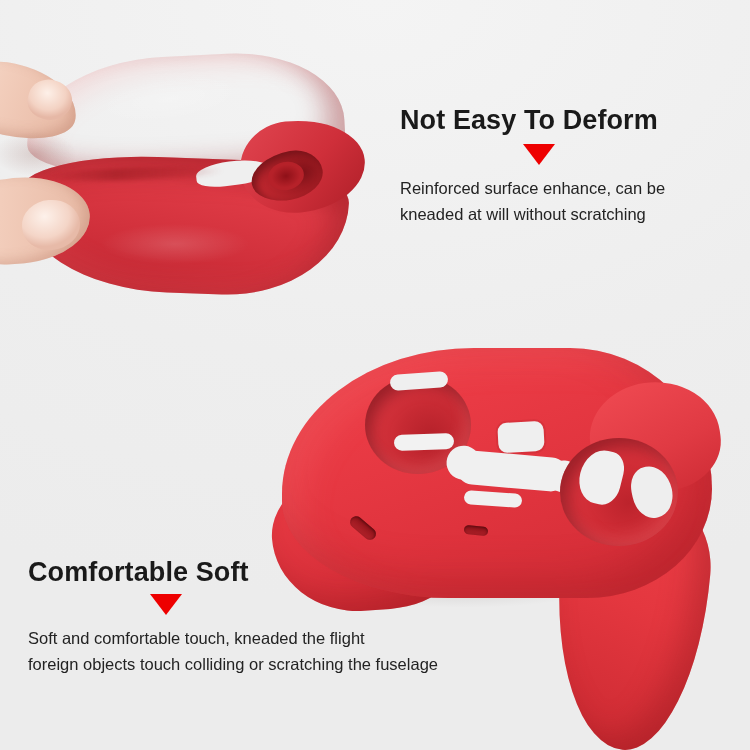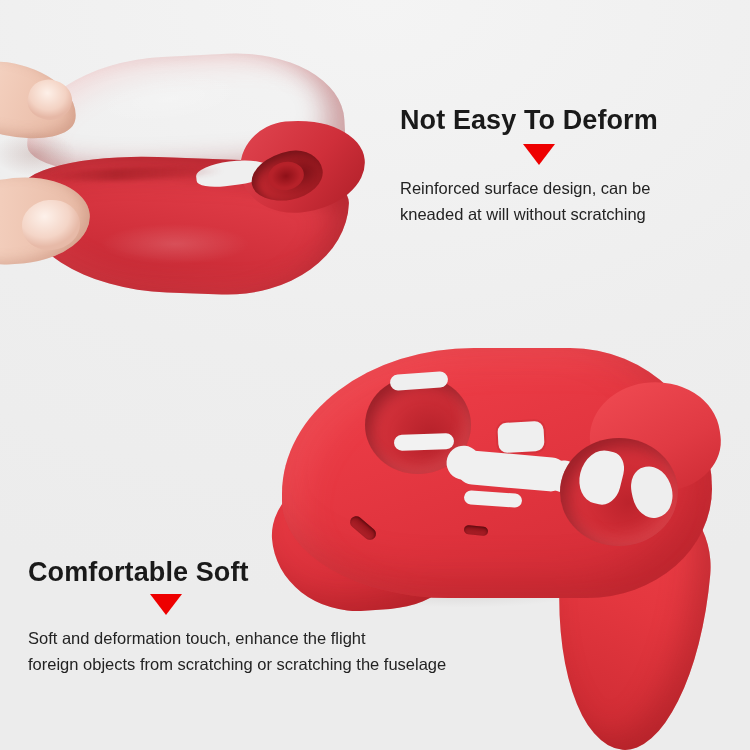--- a/index.html
+++ b/index.html
@@ -417,27 +417,27 @@
     <div class="shape hole-stick-r-gapB"></div>
 
     <div class="shape notch-left"></div>
     <div class="shape notch-mid"></div>
   </div>
 
   <div class="block-top">
     <h2 class="headline">Not Easy To Deform</h2>
     <div class="tri tri-top"></div>
     <p class="body-copy">
-      <span>Reinforced surface design, can be</span>
+      <span>Reinforced surface enhance, can be</span>
       <span>kneaded at will without scratching</span>
     </p>
   </div>
 
   <div class="block-bot">
     <h2 class="headline">Comfortable Soft</h2>
     <div class="tri tri-bot"></div>
     <p class="body-copy">
-      <span>Soft and deformation touch, enhance the flight</span>
-      <span>foreign objects from scratching or scratching the fuselage</span>
+      <span>Soft and comfortable touch, kneaded the flight</span>
+      <span>foreign objects touch colliding or scratching the fuselage</span>
     </p>
   </div>
 
 </div>
 
 </body></html>

